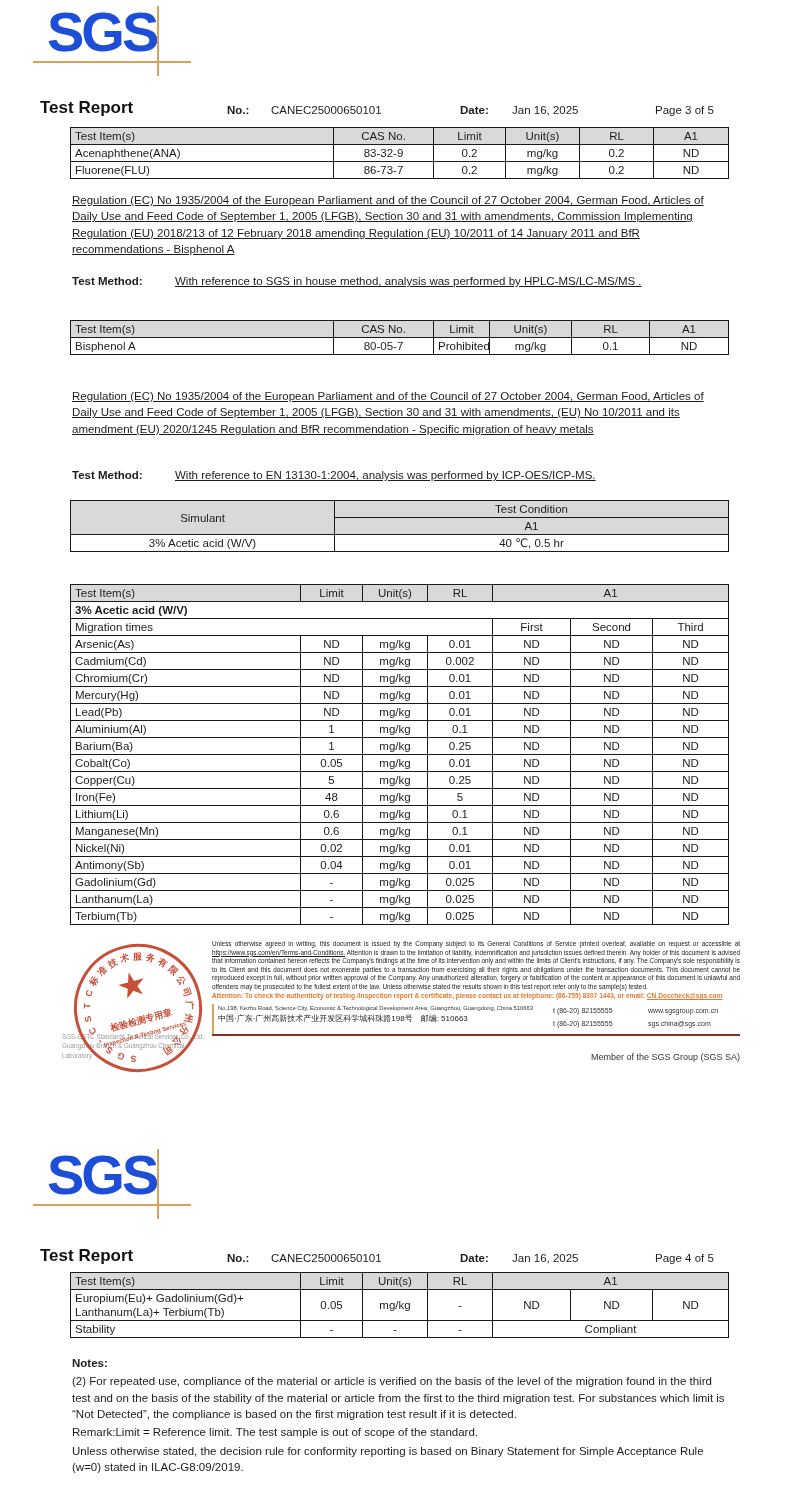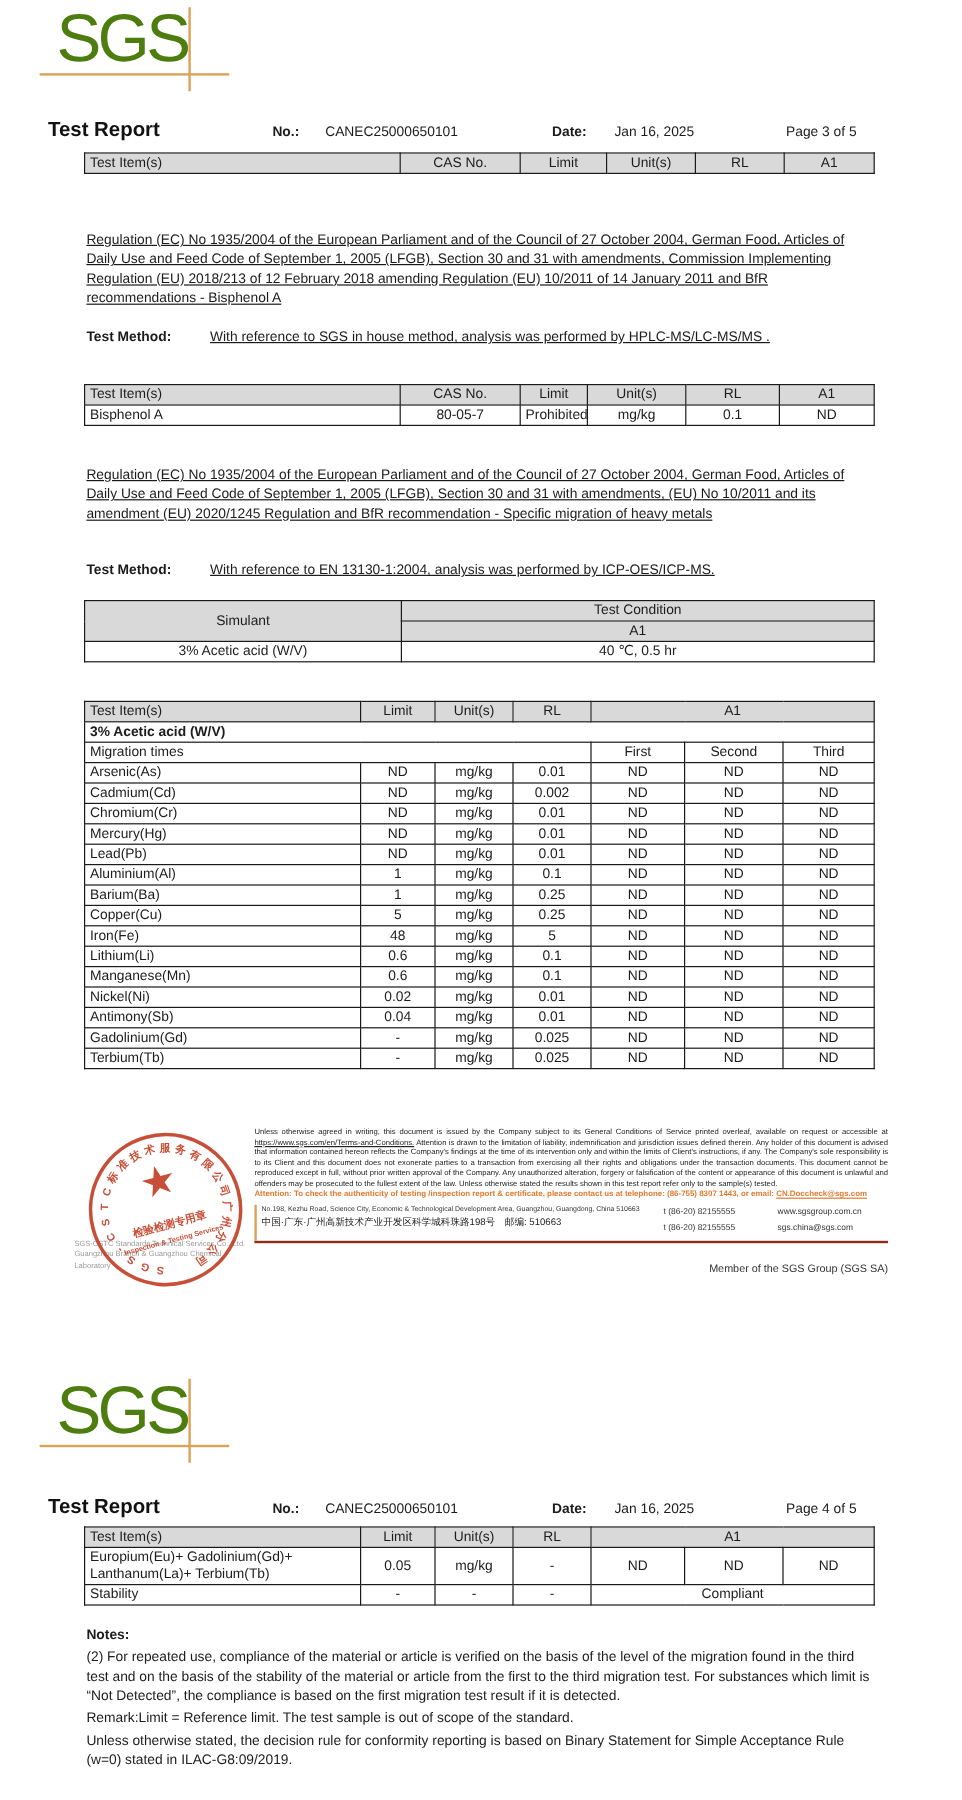--- a/index.html
+++ b/index.html
@@ -5,22 +5,22 @@
   html,body{margin:0;padding:0;}
   body{width:802px;height:1500px;background:#ffffff;position:relative;
        font-family:"Liberation Sans","DejaVu Sans",sans-serif;color:#1c1c1c;}
   .page{position:absolute;left:0;width:802px;}
   #page3{top:0;height:1105px;}
   #page4{top:1105px;height:395px;}
   .abs{position:absolute;}
 
   
   .logo{width:190px;height:85px;}
-  .logo .sgs{position:absolute;left:14px;top:0px;font-size:56px;font-weight:normal;
-             letter-spacing:-3px;color:#4d7c0f;line-height:1;}
+  .logo .sgs{position:absolute;left:14px;top:0px;font-size:56px;font-weight:bold;
+             letter-spacing:-3px;color:#1d4ed8;line-height:1;}
   .logo .hline{position:absolute;left:0;top:57px;width:158px;height:2px;background:#dba257;}
   .logo .vline{position:absolute;left:124px;top:2px;width:2px;height:70px;background:#dba257;}
 
   
   .rpt-title{font-size:17px;font-weight:bold;color:#111;}
   .hdr-label{font-size:11.5px;font-weight:bold;}
   .hdr-value{font-size:11.5px;}
 
   
   table{border-collapse:collapse;width:658px;font-size:11.5px;table-layout:fixed;}
@@ -95,20 +95,36 @@
         <tr>
       <th class="l">Test Item(s)</th>
       <th>CAS No.</th>
       <th>Limit</th>
       <th>Unit(s)</th>
       <th>RL</th>
       <th>A1</th>
     </tr>
       </thead>
     <tbody>
+        <tr>
+          <td class="l">Acenaphthene(ANA)</td>
+          <td>83-32-9</td>
+          <td>0.2</td>
+          <td>mg/kg</td>
+          <td>0.2</td>
+          <td>ND</td>
+        </tr>
+        <tr>
+          <td class="l">Fluorene(FLU)</td>
+          <td>86-73-7</td>
+          <td>0.2</td>
+          <td>mg/kg</td>
+          <td>0.2</td>
+          <td>ND</td>
+        </tr>
       </tbody>
   </table>
 
   <div class="abs reg" style="left:72px;top:192px;">Regulation (EC) No 1935/2004 of the European Parliament and of the Council of 27 October 2004, German Food, Articles of Daily Use and Feed Code of September 1, 2005 (LFGB), Section 30 and 31 with amendments, Commission Implementing Regulation (EU) 2018/213 of 12 February 2018 amending Regulation (EU) 10/2011 of 14 January 2011 and BfR recommendations - Bisphenol A</div>
 
   <div class="abs tm-row" style="left:72px;top:274px;">
     <span class="tm-label">Test Method:</span>
     <span class="tm-text">With reference to SGS in house method, analysis was performed by HPLC-MS/LC-MS/MS .</span>
   </div>
 
@@ -258,20 +274,29 @@
         <tr>
           <td class="l">Barium(Ba)</td>
           <td>1</td>
           <td>mg/kg</td>
           <td>0.25</td>
           <td>ND</td>
           <td>ND</td>
           <td>ND</td>
         </tr>
         <tr>
+          <td class="l">Cobalt(Co)</td>
+          <td>0.05</td>
+          <td>mg/kg</td>
+          <td>0.01</td>
+          <td>ND</td>
+          <td>ND</td>
+          <td>ND</td>
+        </tr>
+        <tr>
           <td class="l">Copper(Cu)</td>
           <td>5</td>
           <td>mg/kg</td>
           <td>0.25</td>
           <td>ND</td>
           <td>ND</td>
           <td>ND</td>
         </tr>
         <tr>
           <td class="l">Iron(Fe)</td>
@@ -313,20 +338,29 @@
           <td class="l">Antimony(Sb)</td>
           <td>0.04</td>
           <td>mg/kg</td>
           <td>0.01</td>
           <td>ND</td>
           <td>ND</td>
           <td>ND</td>
         </tr>
         <tr>
           <td class="l">Gadolinium(Gd)</td>
+          <td>-</td>
+          <td>mg/kg</td>
+          <td>0.025</td>
+          <td>ND</td>
+          <td>ND</td>
+          <td>ND</td>
+        </tr>
+        <tr>
+          <td class="l">Lanthanum(La)</td>
           <td>-</td>
           <td>mg/kg</td>
           <td>0.025</td>
           <td>ND</td>
           <td>ND</td>
           <td>ND</td>
         </tr>
         <tr>
           <td class="l">Terbium(Tb)</td>
           <td>-</td>

